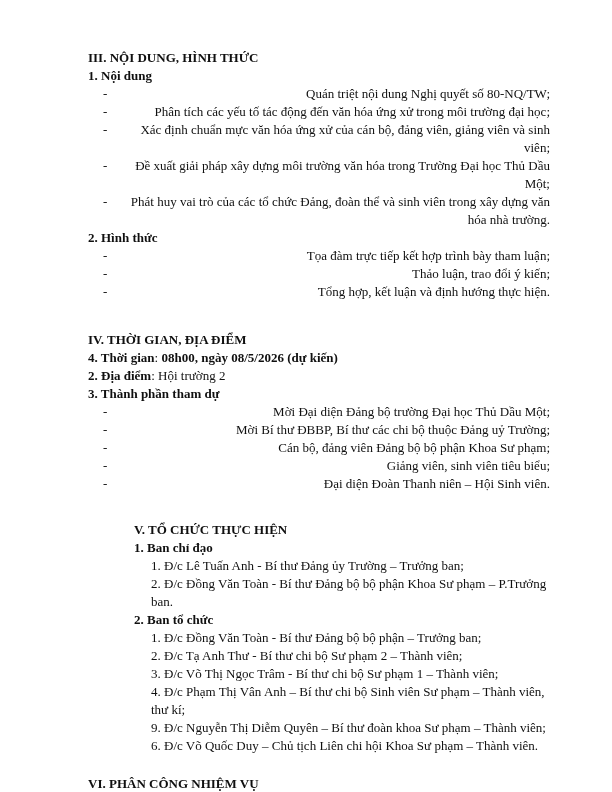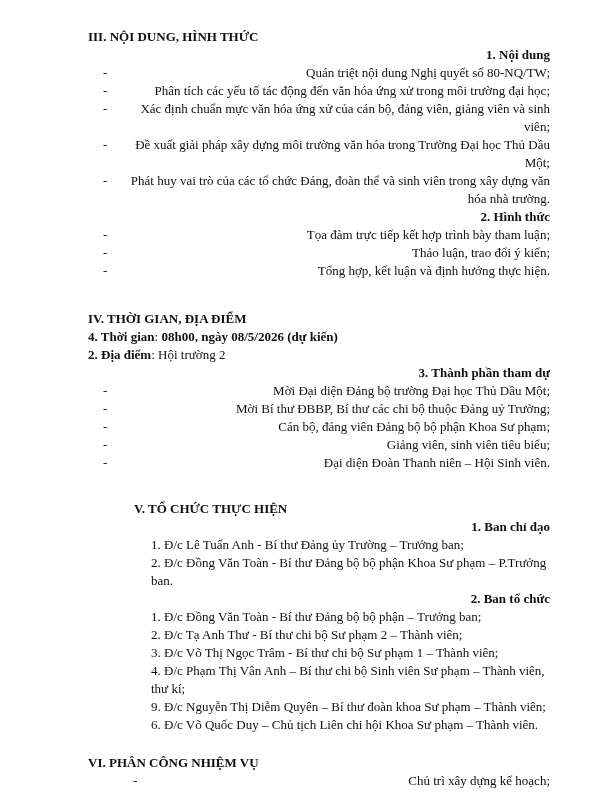--- a/index.html
+++ b/index.html
@@ -5,25 +5,25 @@
   html,body{margin:0;padding:0;background:#ffffff;}
   body{
     width:612px;height:792px;overflow:hidden;
     font-family:"Liberation Serif","DejaVu Serif",serif;
     color:#101010;
     font-size:13px;line-height:18px;
   }
   .page{
     box-sizing:border-box;
     width:612px;height:790px;
-    padding:28px 62px 20px 88px;
+    padding:49px 62px 20px 88px;
     background:#ffffff;
   }
   .section-heading{font-weight:bold;}
-  .subheading{font-weight:bold;text-align:right;}
+  .subheading{font-weight:bold;}
   .bullet-line{display:flex;margin-left:15px;}
   .bullet-line .dash{width:16px;flex:0 0 16px;}
   .bullet-line .btext{flex:1;text-align:right;}
   .num-line{margin-left:17px;}
   .labeled .lbl{font-weight:bold;}
   .labeled .val-bold{font-weight:bold;}
   .indent-1{margin-left:30px;}
   .bullets-indent-2 .bullet-line{margin-left:45px;}
   
   #sec-iii{margin-top:0;}

